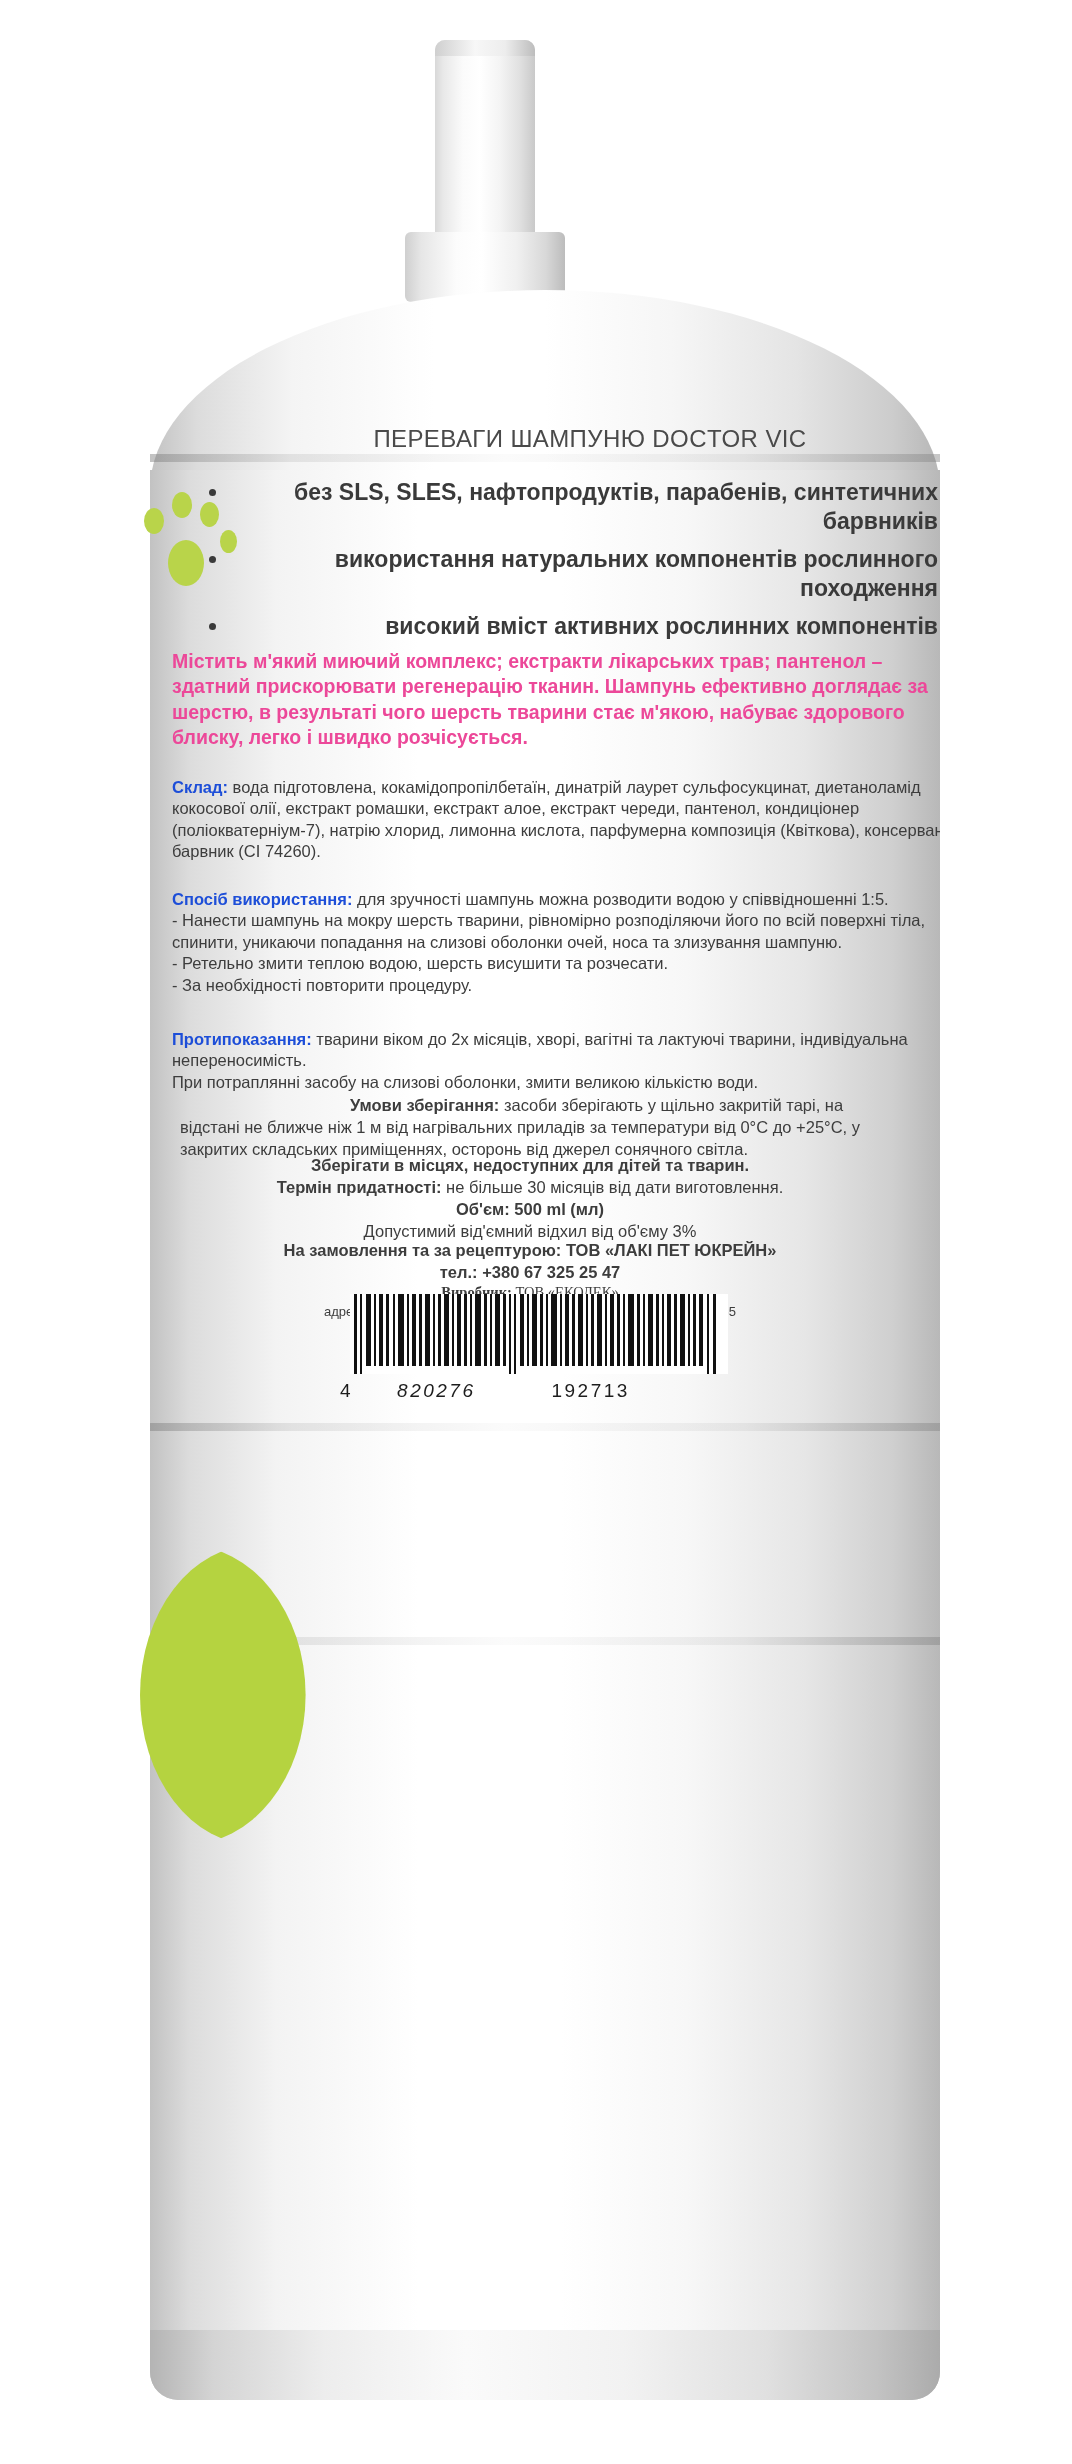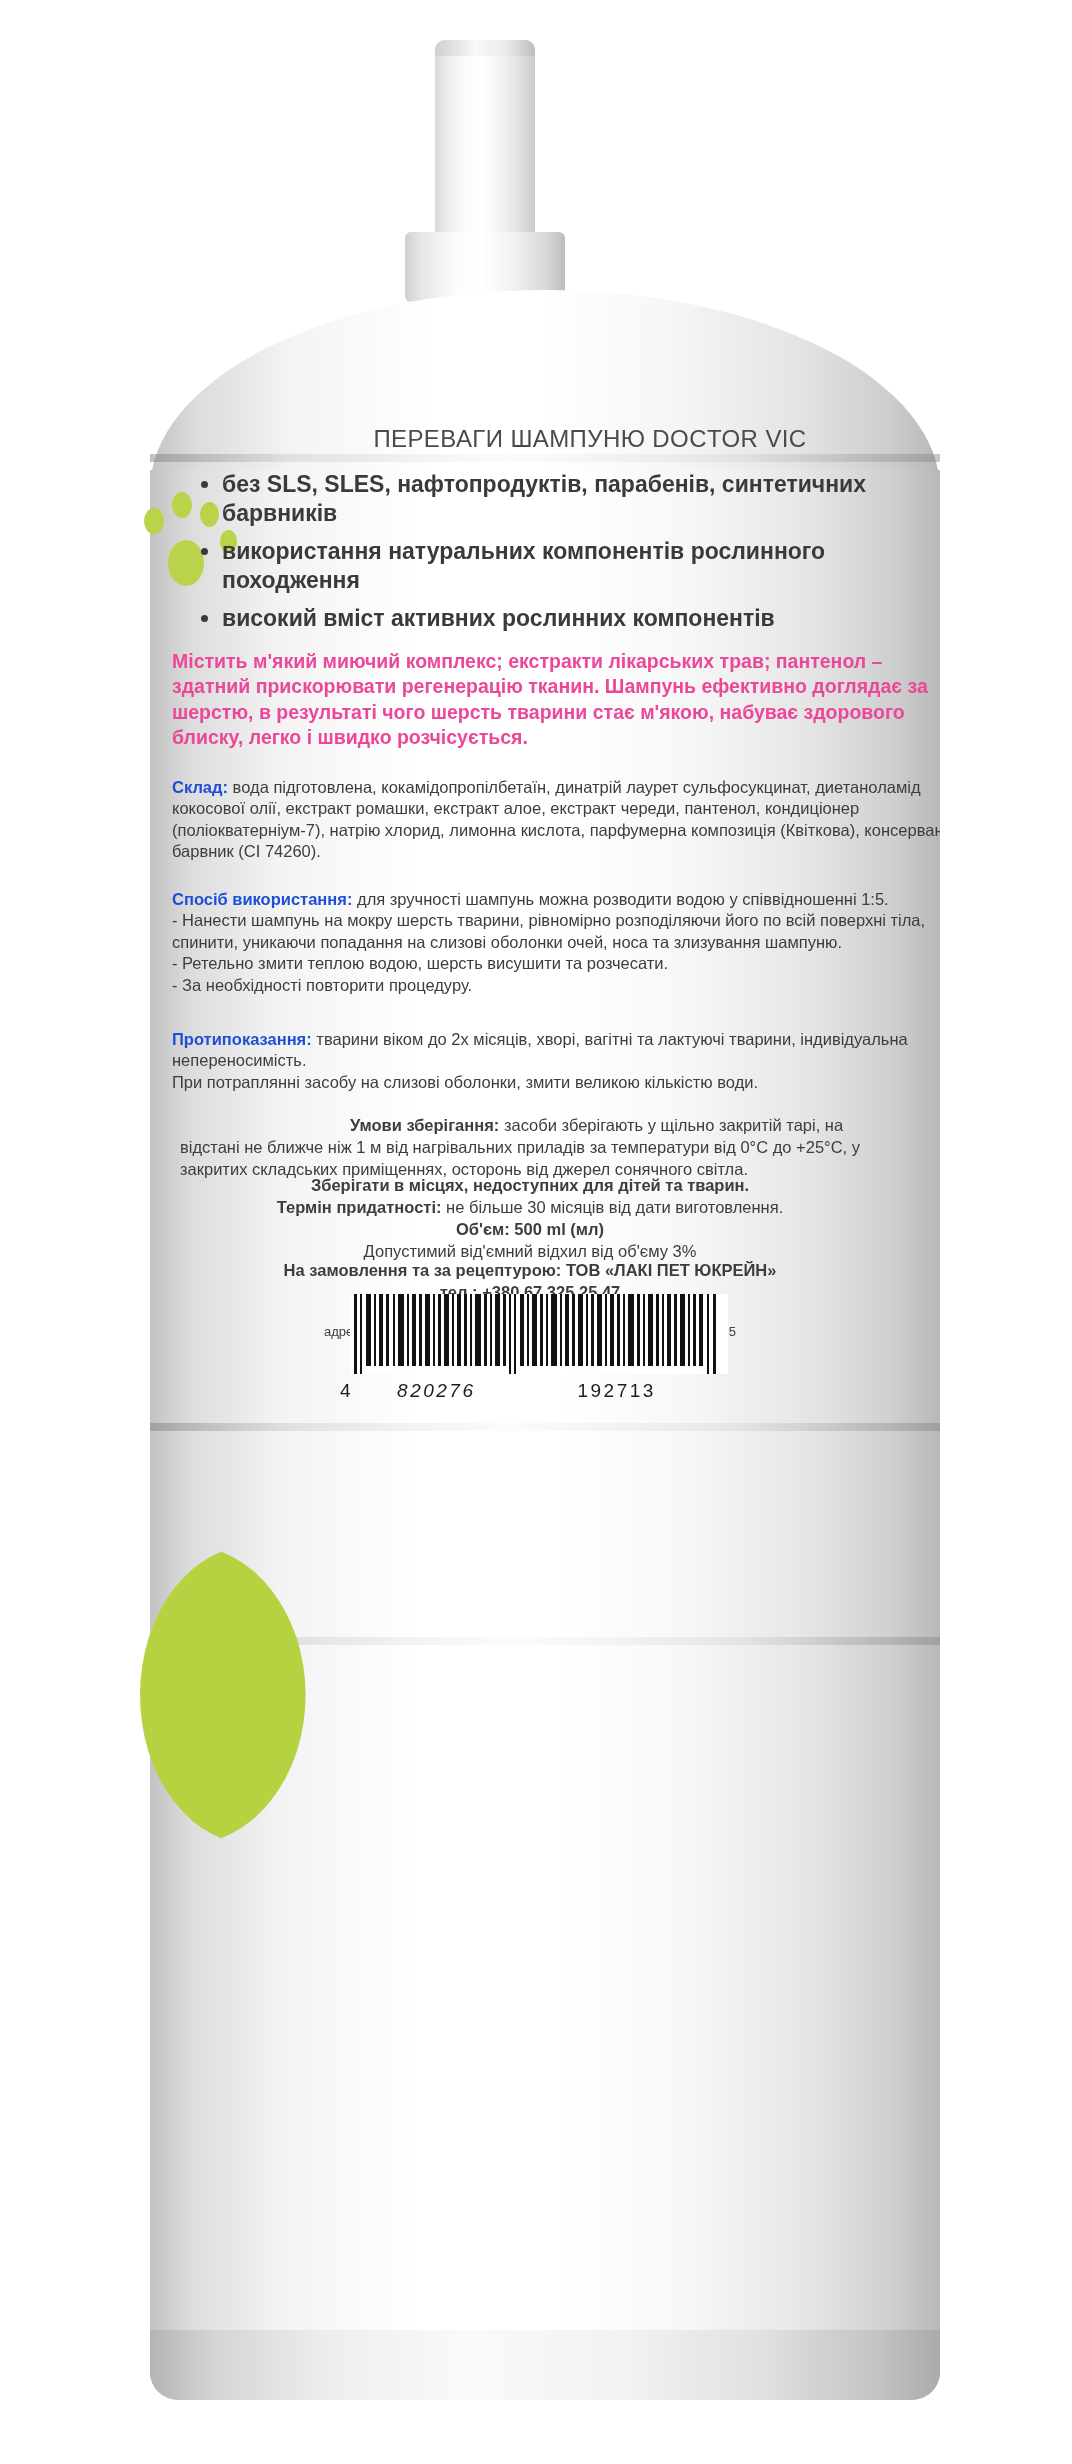--- a/index.html
+++ b/index.html
@@ -150,22 +150,23 @@
     width: 780px;
     font-size: 23px;
     font-weight: bold;
     color: #3a3a3a;
   }
   .bullets li {
     margin: 0 0 10px 0;
     line-height: 1.24;
   }
   .bullets ul {
-    margin: 4px;
+    margin: 12px;
     padding-left: 48px;
+    text-align: right;
   }
   .para-bold {
     left: 22px;
     top: 605px;
     width: 790px;
     font-size: 19.5px;
     font-weight: bold;
     color: #ec4899;
     line-height: 1.3;
   }
@@ -177,21 +178,20 @@
   .sec b { color: #1d4ed8; }
   #sec-sklad { left: 22px; top: 733px; width: 800px; }
   #sec-sposib { left: 22px; top: 845px; width: 800px; }
   #sec-proty { left: 22px; top: 985px; width: 800px; }
 
   .centerblock {
     font-size: 16.5px;
     color: #3d3d3d;
     line-height: 1.34;
     text-align: right;
-    margin-top: 20px;
   }
   #sec-umovy { left: 30px; top: 1050px; width: 700px; text-align: left; }
   #sec-center { left: 30px; top: 1110px; width: 700px; text-align: center; }
   #sec-order { left: 30px; top: 1195px; width: 700px; text-align: center; }
 
   .small { font-size: 14.5px; font-family: Liberation Serif, serif; }
   .tiny { font-size: 13px; }
 
   
   #barcode-wrap {
@@ -365,17 +365,17 @@
         <rect x="338" y="0" width="2" height="72"></rect>
           <rect x="343" y="0" width="3" height="72"></rect>
         <rect x="349" y="0" width="4" height="72"></rect>
           <rect x="357" y="0" width="2" height="80"></rect>
         <rect x="363" y="0" width="3" height="80"></rect>
       </g>
     </svg>
     <div id="barcode-digits">
       <span>4</span>
       <span style="margin-left:30px;font-style:italic;">820276</span>
-      <span style="margin-left:88px;">192713</span>
+      <span style="margin-left:62px;">192713</span>
     </div>
   </div>
 
 </div>
 
 </body></html>

